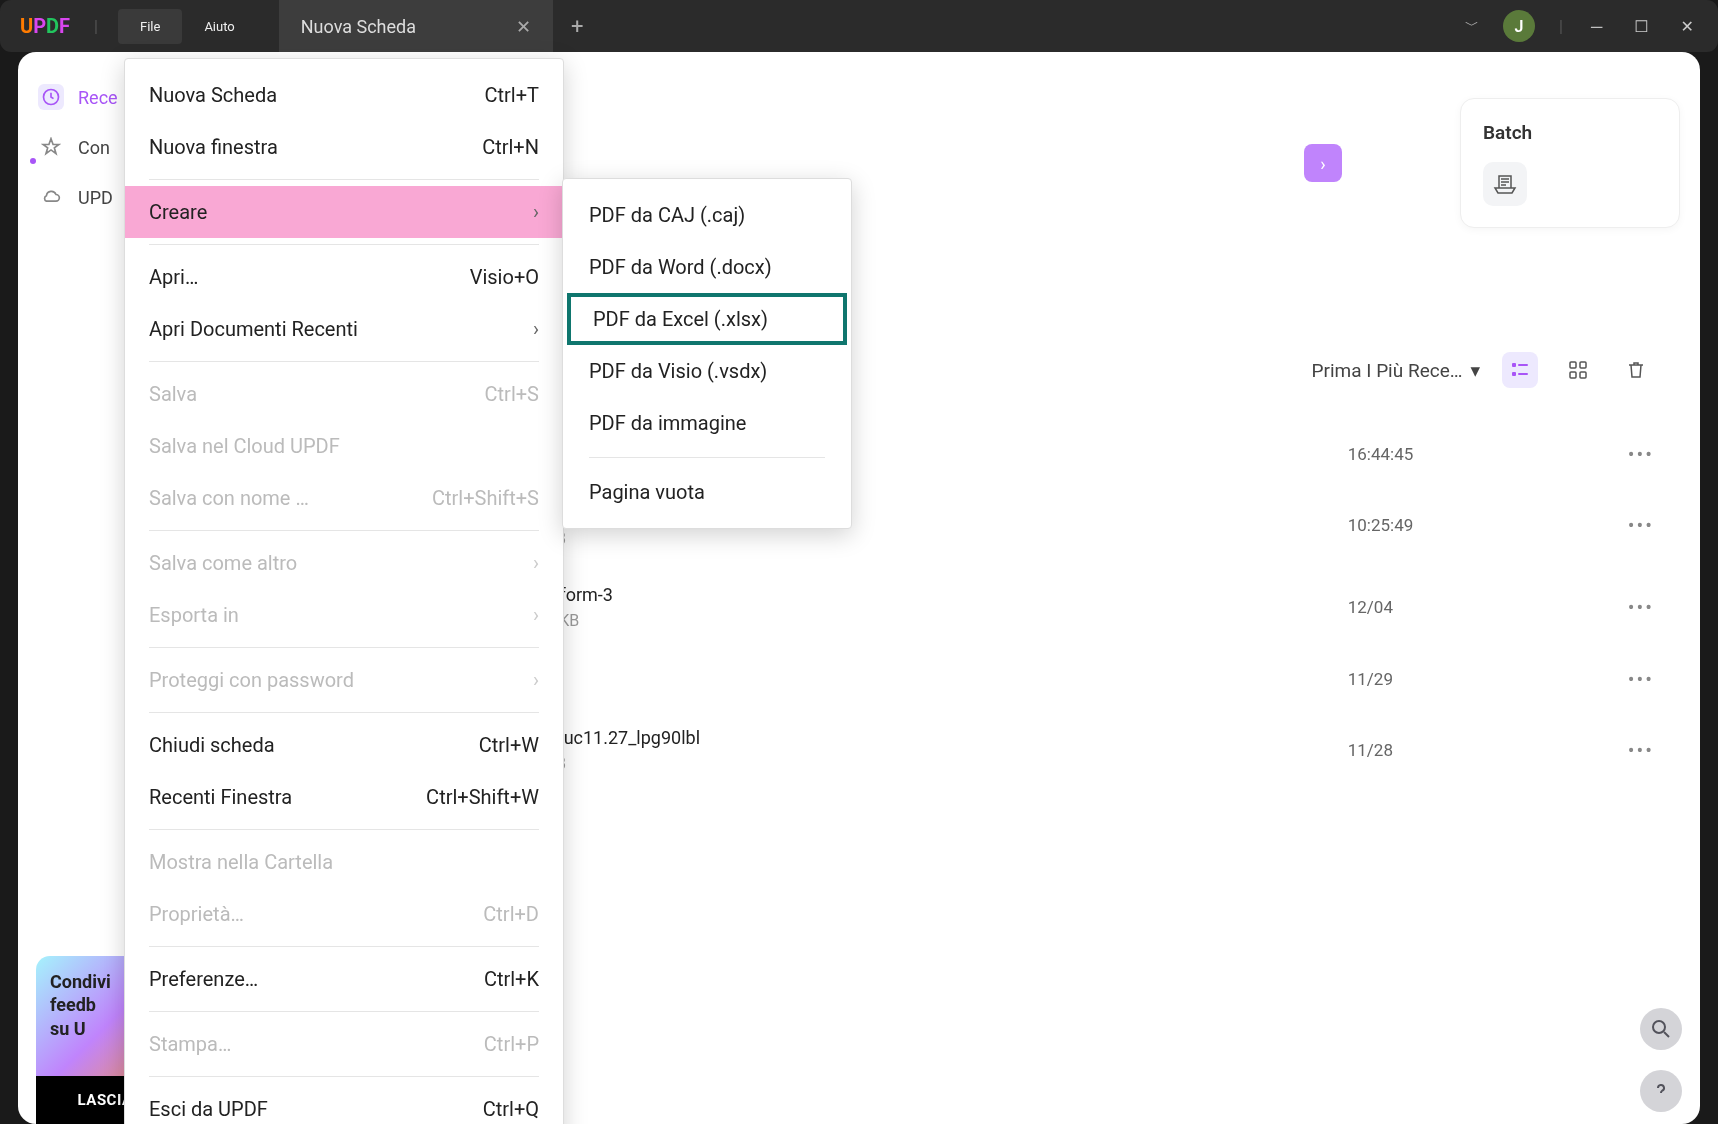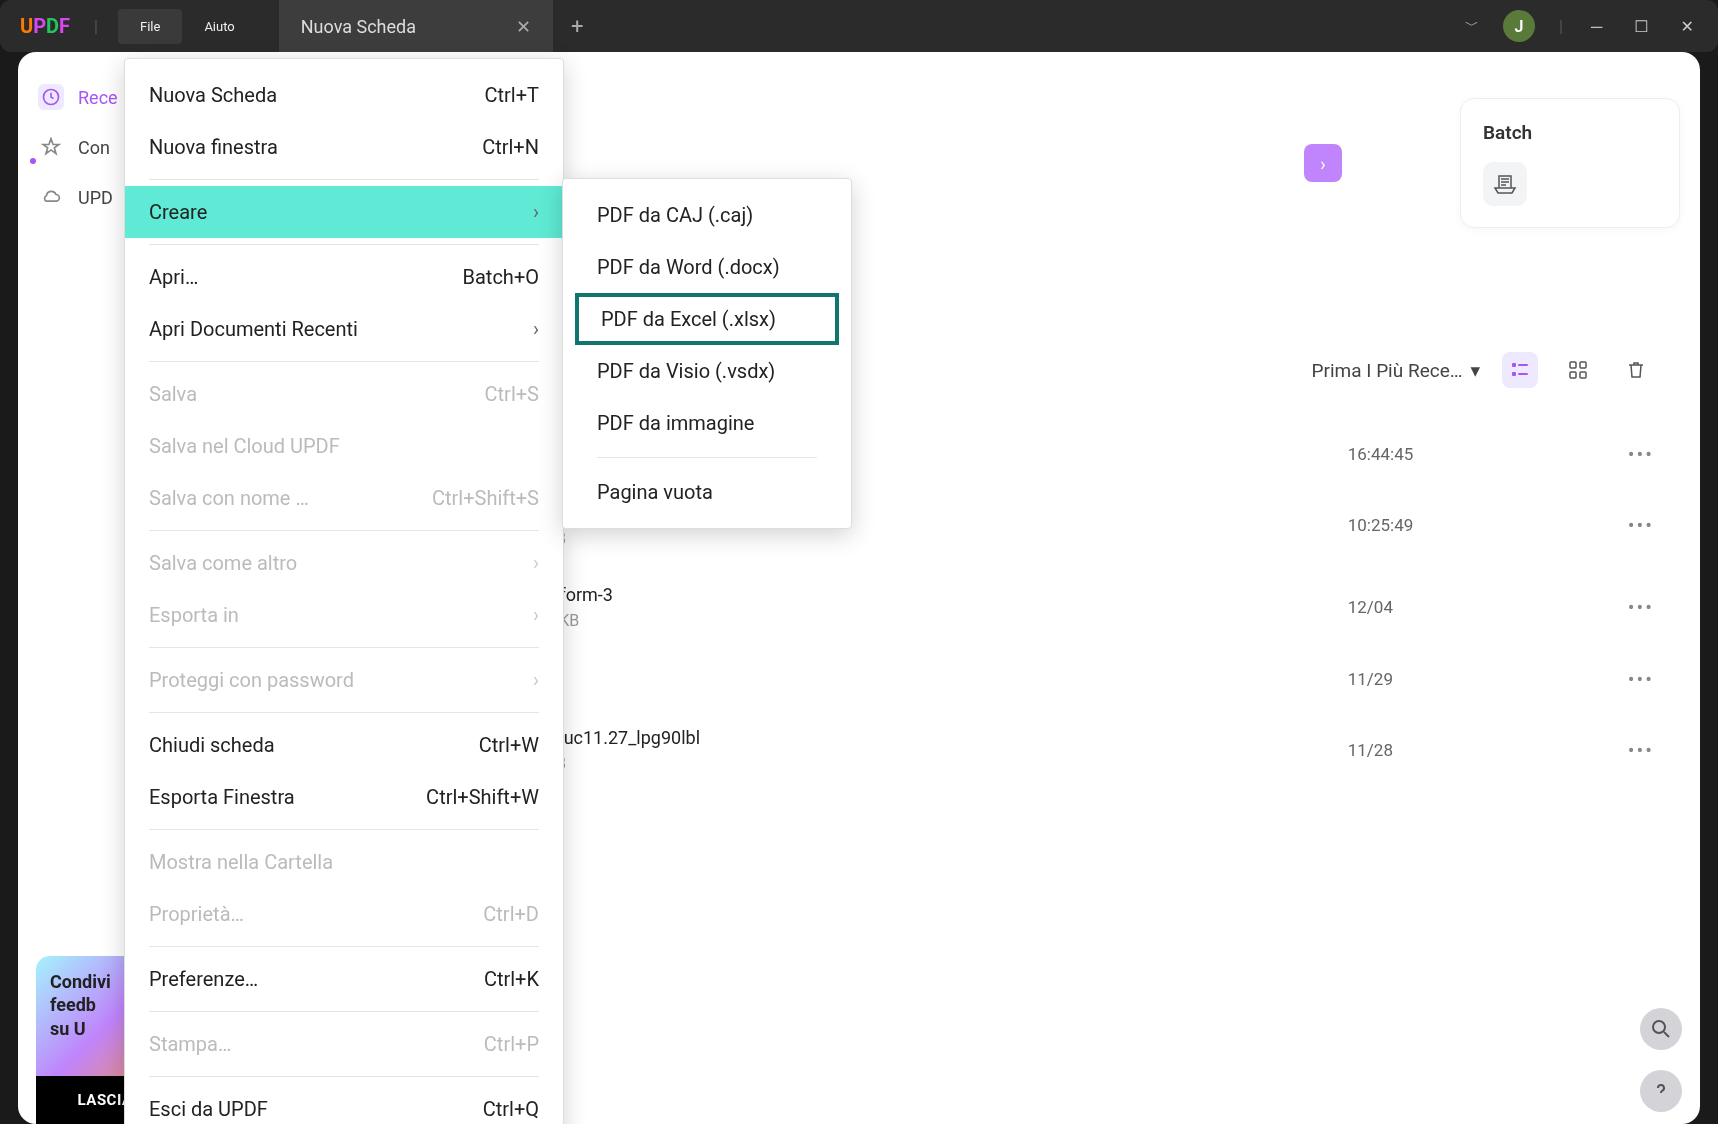--- a/index.html
+++ b/index.html
@@ -48,27 +48,27 @@
     .file-row { display: flex; align-items: center; padding: 18px 26px; }
     .file-info { display: flex; flex-direction: column; gap: 6px; }
     .file-name { font-size: 18px; color: #222; }
     .file-meta { font-size: 16px; color: #999; }
     .file-date { margin-left: auto; color: #666; font-size: 17px; width: 280px; }
     .file-more { color: #888; font-size: 20px; letter-spacing: 2px; cursor: pointer; }
     
     .dropdown { position: absolute; top: 58px; left: 124px; width: 440px; background: #fff; border: 1px solid #ddd; border-radius: 4px; box-shadow: 0 6px 24px rgba(0,0,0,0.18); padding: 10px 0; z-index: 100; }
     .dd-item { display: flex; align-items: center; justify-content: space-between; padding: 14px 24px; font-size: 20px; color: #222; cursor: pointer; }
     .dd-item.disabled { color: #bbb; cursor: default; }
-    .dd-item.hover { background: #5eead4; }
+    .dd-item.hover { background: #f9a8d4; }
     .dd-shortcut { color: inherit; }
     .dd-arrow { color: #666; }
     .dd-item.disabled .dd-arrow { color: #ccc; }
     .dd-sep { height: 1px; background: #e5e5e5; margin: 6px 24px; }
     
-    .submenu { position: absolute; top: 178px; left: 562px; width: 290px; background: #fff; border: 1px solid #ddd; border-radius: 4px; box-shadow: 0 6px 24px rgba(0,0,0,0.18); padding: 10px 8px; z-index: 101; }
+    .submenu { position: absolute; top: 178px; left: 562px; width: 290px; background: #fff; border: 1px solid #ddd; border-radius: 4px; box-shadow: 0 6px 24px rgba(0,0,0,0.18); padding: 10px 0; z-index: 101; }
     .sub-item { padding: 14px 26px; font-size: 20px; color: #222; cursor: pointer; }
     .sub-item.highlighted { border: 4px solid #0f766e; margin: 0 4px; padding: 10px 22px; }
     .sub-sep { height: 1px; background: #e5e5e5; margin: 8px 26px; }
     
     .promo { position: absolute; left: 36px; bottom: 0; width: 160px; height: 168px; border-radius: 14px 14px 0 0; overflow: hidden; }
     .promo-top { height: 120px; background: linear-gradient(135deg, #a5f3fc, #c084fc, #fb923c); padding: 14px; }
     .promo-text { font-weight: 700; font-size: 18px; color: #222; line-height: 1.3; }
     .promo-bottom { height: 48px; background: #000; color: #fff; display: flex; align-items: center; justify-content: center; font-weight: 700; font-size: 15px; letter-spacing: 0.5px; }
     
     .float-btns { position: absolute; right: 36px; bottom: 12px; display: flex; flex-direction: column; gap: 20px; }
@@ -230,21 +230,21 @@
         <span class="dd-shortcut">Ctrl+N</span>
       </div>
       <div class="dd-sep"></div>
       <div class="dd-item hover">
         <span>Creare</span>
         <span class="dd-arrow">›</span>
       </div>
       <div class="dd-sep"></div>
       <div class="dd-item">
         <span>Apri…</span>
-        <span class="dd-shortcut">Batch+O</span>
+        <span class="dd-shortcut">Visio+O</span>
       </div>
       <div class="dd-item">
         <span>Apri Documenti Recenti</span>
         <span class="dd-arrow">›</span>
       </div>
       <div class="dd-sep"></div>
       <div class="dd-item disabled">
         <span>Salva</span>
         <span class="dd-shortcut">Ctrl+S</span>
       </div>
@@ -268,21 +268,21 @@
       <div class="dd-item disabled">
         <span>Proteggi con password</span>
         <span class="dd-arrow">›</span>
       </div>
       <div class="dd-sep"></div>
       <div class="dd-item">
         <span>Chiudi scheda</span>
         <span class="dd-shortcut">Ctrl+W</span>
       </div>
       <div class="dd-item">
-        <span>Esporta Finestra</span>
+        <span>Recenti Finestra</span>
         <span class="dd-shortcut">Ctrl+Shift+W</span>
       </div>
       <div class="dd-sep"></div>
       <div class="dd-item disabled">
         <span>Mostra nella Cartella</span>
       </div>
       <div class="dd-item disabled">
         <span>Proprietà…</span>
         <span class="dd-shortcut">Ctrl+D</span>
       </div>

